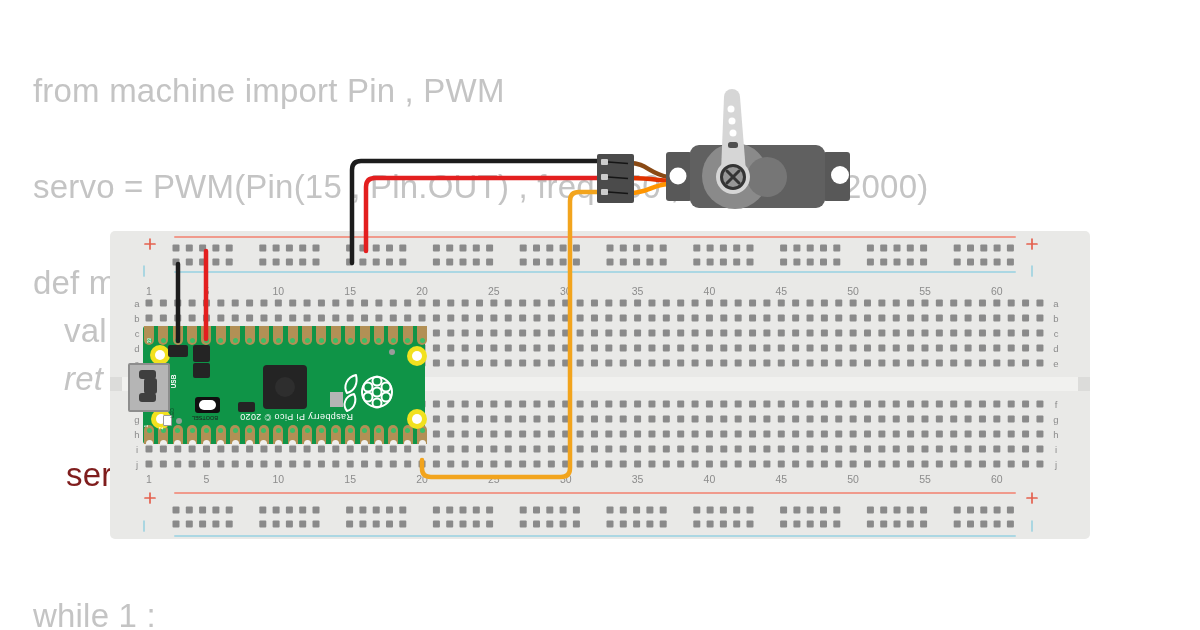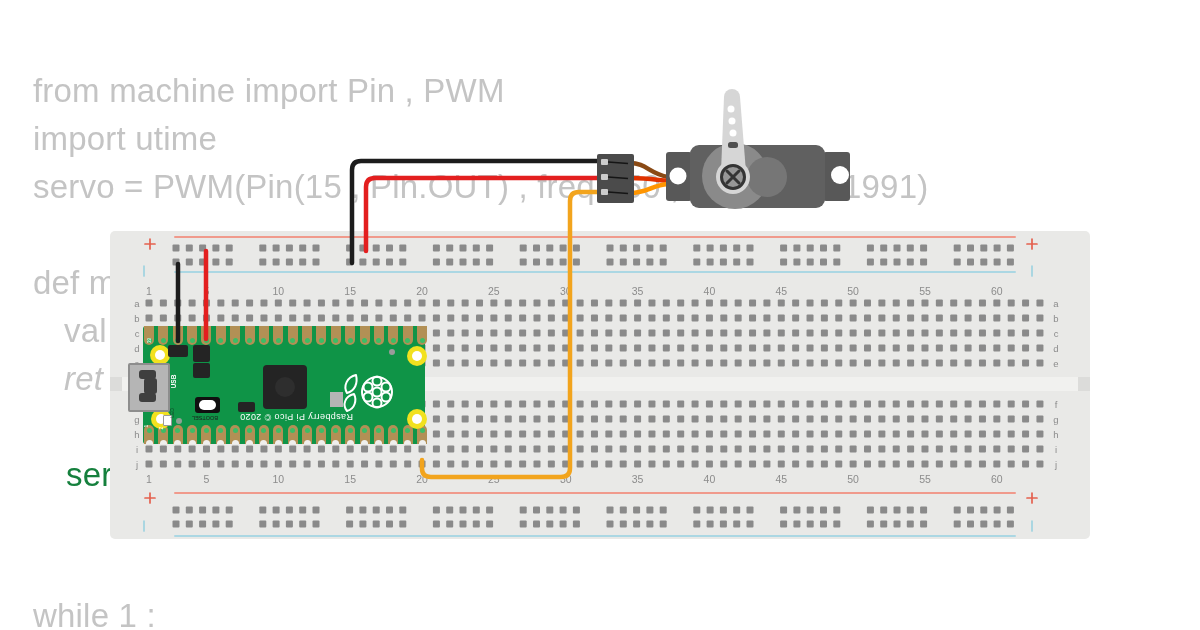--- a/index.html
+++ b/index.html
@@ -45,27 +45,26 @@
   #wire-layer{position:absolute;inset:0;z-index:4;pointer-events:none;}
   #servo-layer{position:absolute;inset:0;z-index:5;pointer-events:none;}
 </style>
 </head>
 <body>
 
 <div id="canvas">
 
   <div id="code-layer">
       <div class="code-line" style="left: 33px; top: 72px; color: rgb(196, 196, 196); font-size: 33px;">from machine import Pin , PWM</div>
-      <div class="code-line" style="left: 33px; top: 120px; color: rgb(196, 196, 196); font-size: 33px;">import utime</div>
       <div class="code-line" style="left: 33px; top: 168px; color: rgb(196, 196, 196); font-size: 33px;">servo = PWM(Pin(15 , Pin.OUT) , freq =50 ,</div>
-      <div class="code-line" style="left: 843px; top: 168px; color: rgb(196, 196, 196); font-size: 33px;">1991)</div>
+      <div class="code-line" style="left: 843px; top: 168px; color: rgb(196, 196, 196); font-size: 33px;">2000)</div>
       <div class="code-line" style="left: 33px; top: 264px; color: rgb(196, 196, 196); font-size: 33px;">def m</div>
       <div class="code-line" style="left: 64px; top: 312px; color: rgb(196, 196, 196); font-size: 33px;">val</div>
       <div class="code-line" style="left: 64px; top: 360px; color: rgb(196, 196, 196); font-size: 33px; font-style: italic;">ret</div>
-      <div class="code-line" style="left: 66px; top: 456px; color: #15803d; font-size: 33px;">ser</div>
+      <div class="code-line" style="left: 66px; top: 456px; color: #7f1d1d; font-size: 33px;">ser</div>
       <div class="code-line" style="left: 33px; top: 597px; color: rgb(196, 196, 196); font-size: 33px;">while 1 :</div>
     </div>
 
   <div id="board-layer"><svg width="1200" height="630" viewBox="0 0 1200 630">
         <rect x="110" y="231" width="980" height="308" rx="5" fill="#e9e9e7"></rect>
         <rect x="110" y="377" width="980" height="14" fill="#f1f1ef"></rect>
         <rect x="110" y="377" width="12" height="14" fill="#dcdcda"></rect>
         <rect x="1078" y="377" width="12" height="14" fill="#dcdcda"></rect>
         <line x1="175" y1="237" x2="1015" y2="237" stroke="#f09a8c" stroke-width="2" stroke-linecap="round"></line>
         <line x1="175" y1="272" x2="1015" y2="272" stroke="#abd7e3" stroke-width="2" stroke-linecap="round"></line>

